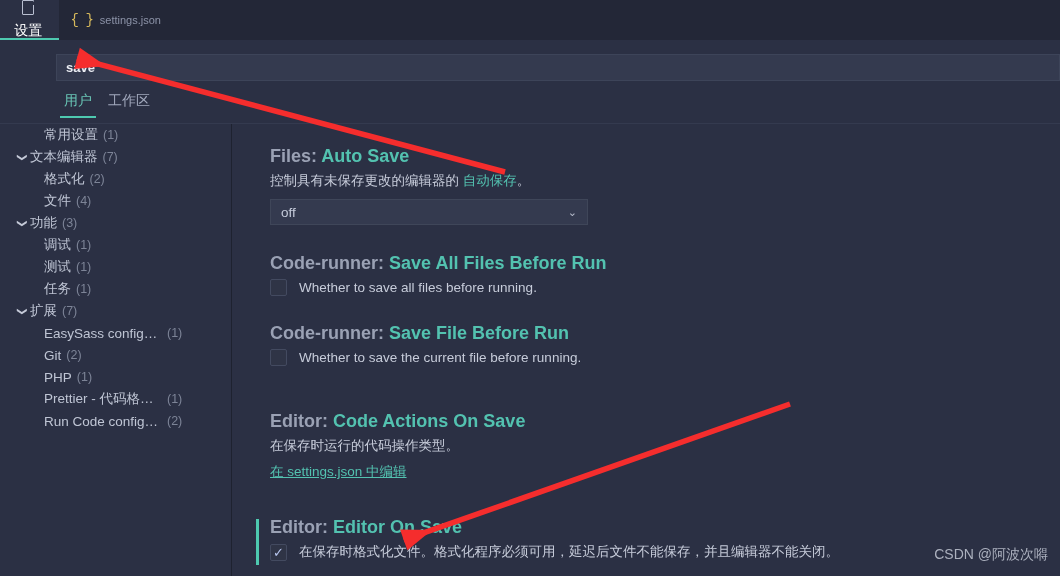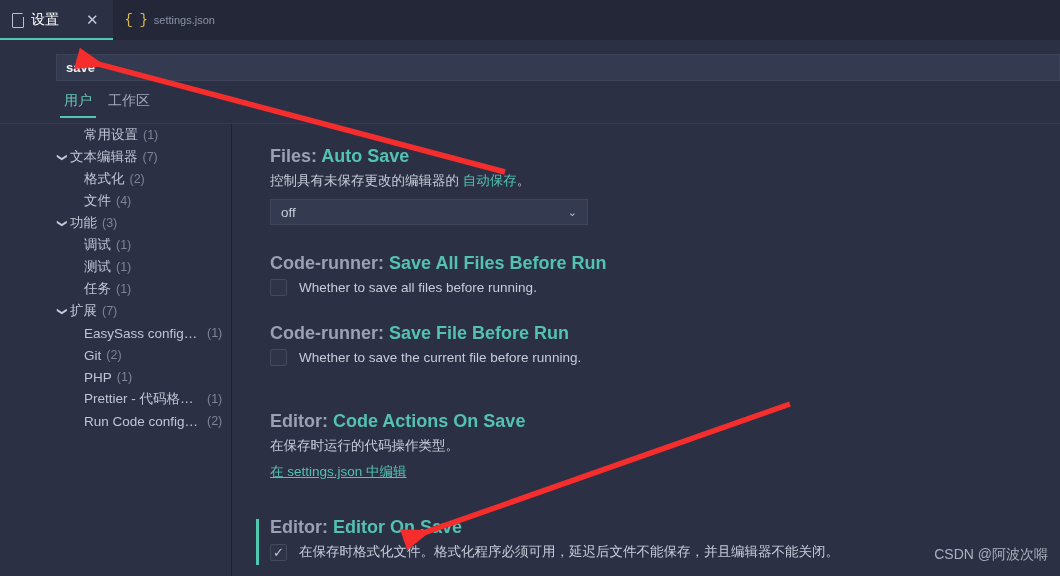--- a/index.html
+++ b/index.html
@@ -14,21 +14,21 @@
   
   .tabbar {
     position:absolute; left:0; top:0; width:1060px; height:40px;
     background:#232737; display:flex; align-items:stretch;
   }
   .tab {
     display:flex; align-items:center; gap:7px;
     padding:0 14px 0 12px; height:40px; position:relative;
     font-size:13.5px; white-space:nowrap;
   }
-  .tab.active { background:#2b3044; }
+  .tab.active { background:#2b3044;flex-direction:column; }
   .tab.active .tab-underline {
     position:absolute; left:0; bottom:0; width:100%; height:2px;
     background:#4ec9b0;
   }
   .tab-file-icon {
     width:12px; height:15px; position:relative; flex:0 0 auto;
     border:1.4px solid #b9bfd1; border-radius:1px;
     border-top-right-radius:0;
   }
   .tab-file-icon::after{
@@ -70,21 +70,21 @@
     position:absolute; left:0; bottom:0; width:100%; height:2px; background:#4ec9b0;
   }
   .scope-tab.ws { left:104px; color:#a2a9bd; }
   .scope-divider {
     position:absolute; left:0; top:123px; width:1060px; height:1px;
     background:#343a4f;
   }
 
   
   .body { position:absolute; left:0; top:124px; width:1060px; height:452px; }
-  .sidebar { position:absolute; left:0; top:0; width:231px; height:452px;padding-left:40px; }
+  .sidebar { position:absolute; left:0; top:0; width:231px; height:452px; }
   .v-divider { position:absolute; left:231px; top:0; width:1px; height:452px; background:#1e2230; }
 
   .tree-item {
     display:flex; align-items:center; height:22px;
     padding-left:14px; font-size:13.5px; white-space:nowrap;
   }
   .tree-item .chev {
     width:16px; flex:0 0 16px; color:#c5cad8; font-size:10px;
     display:flex; align-items:center; justify-content:center;
   }

